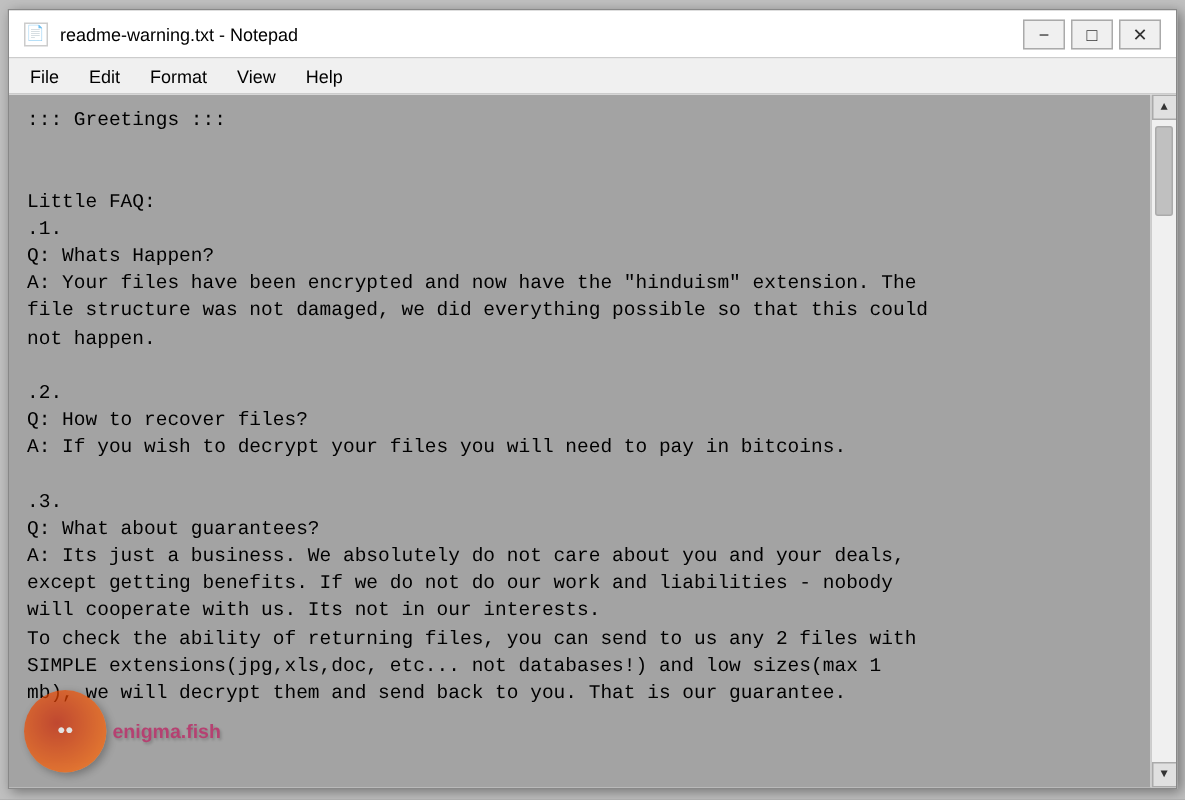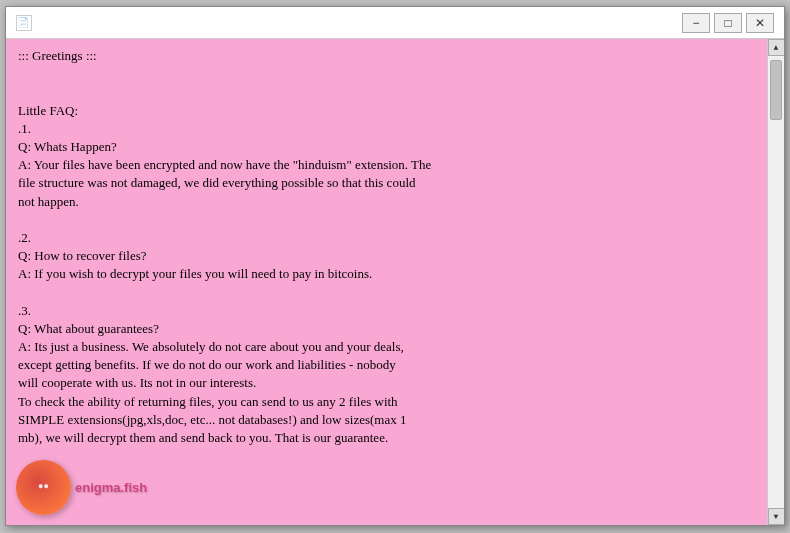--- a/index.html
+++ b/index.html
@@ -99,24 +99,24 @@
     }
 
     .content-area {
       display: flex;
       flex: 1;
       overflow: hidden;
     }
 
     .text-area {
       flex: 1;
-      background: #f9a8d4;
+      background: #a3a3a3;
       padding: 8px 12px;
       overflow-y: auto;
-      font-family: Liberation Serif, serif;
+      font-family: Liberation Mono, monospace;
       font-size: 13px;
       line-height: 1.4;
       color: #000;
       white-space: pre-wrap;
       word-wrap: break-word;
     }
 
     .scrollbar {
       width: 17px;
       background: #f0f0f0;
@@ -173,28 +173,36 @@
     }
   </style>
 </head>
 <body>
 
 <div class="window">
 
   <div class="title-bar">
     <div class="title-bar-left">
       <div class="title-icon">📄</div>
+      <span class="title-text">readme-warning.txt - Notepad</span>
     </div>
     <div class="title-buttons">
       <div class="title-btn">−</div>
       <div class="title-btn">□</div>
       <div class="title-btn close">✕</div>
     </div>
   </div>
 
+  <div class="menu-bar">
+    <div class="menu-item">File</div>
+    <div class="menu-item">Edit</div>
+    <div class="menu-item">Format</div>
+    <div class="menu-item">View</div>
+    <div class="menu-item">Help</div>
+  </div>
 
   <div class="content-area">
     <div class="content-wrapper">
       <div class="text-area">::: Greetings :::
 
 
 Little FAQ:
 .1.
 Q: Whats Happen?
 A: Your files have been encrypted and now have the "hinduism" extension. The

